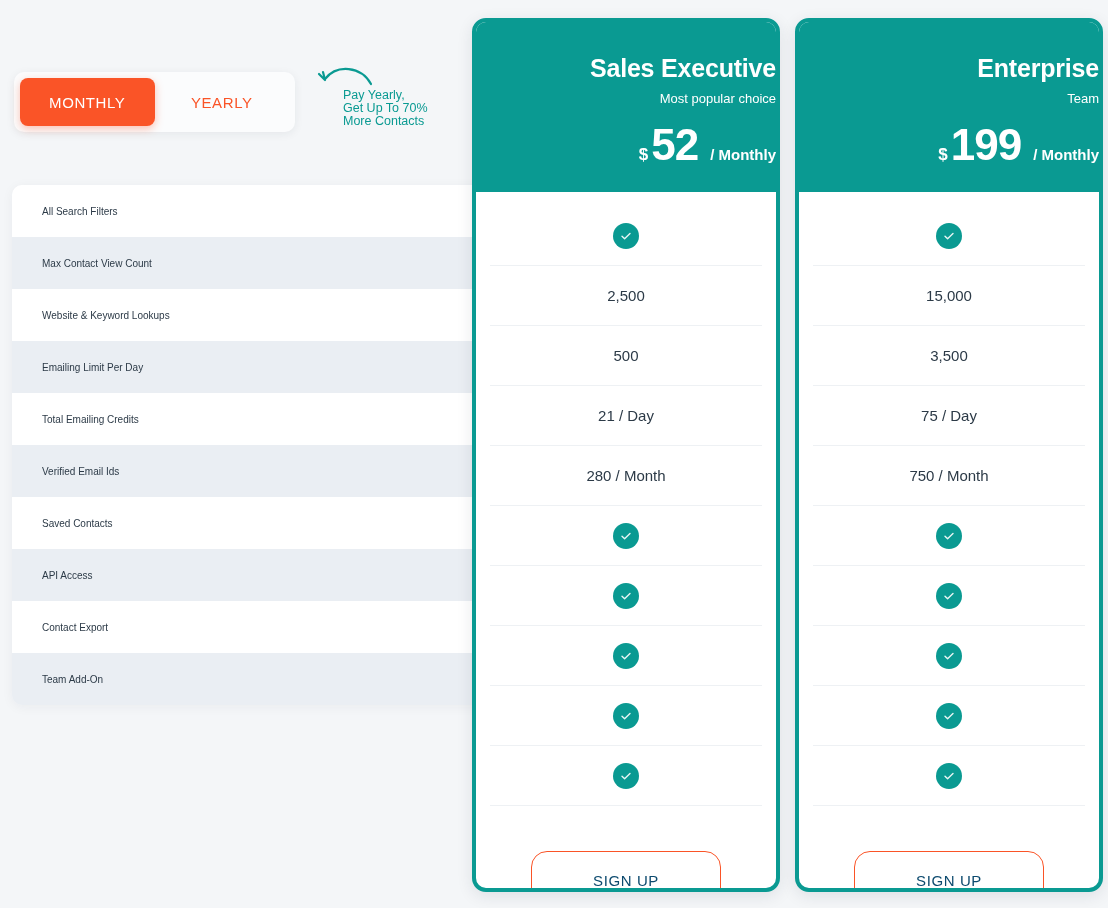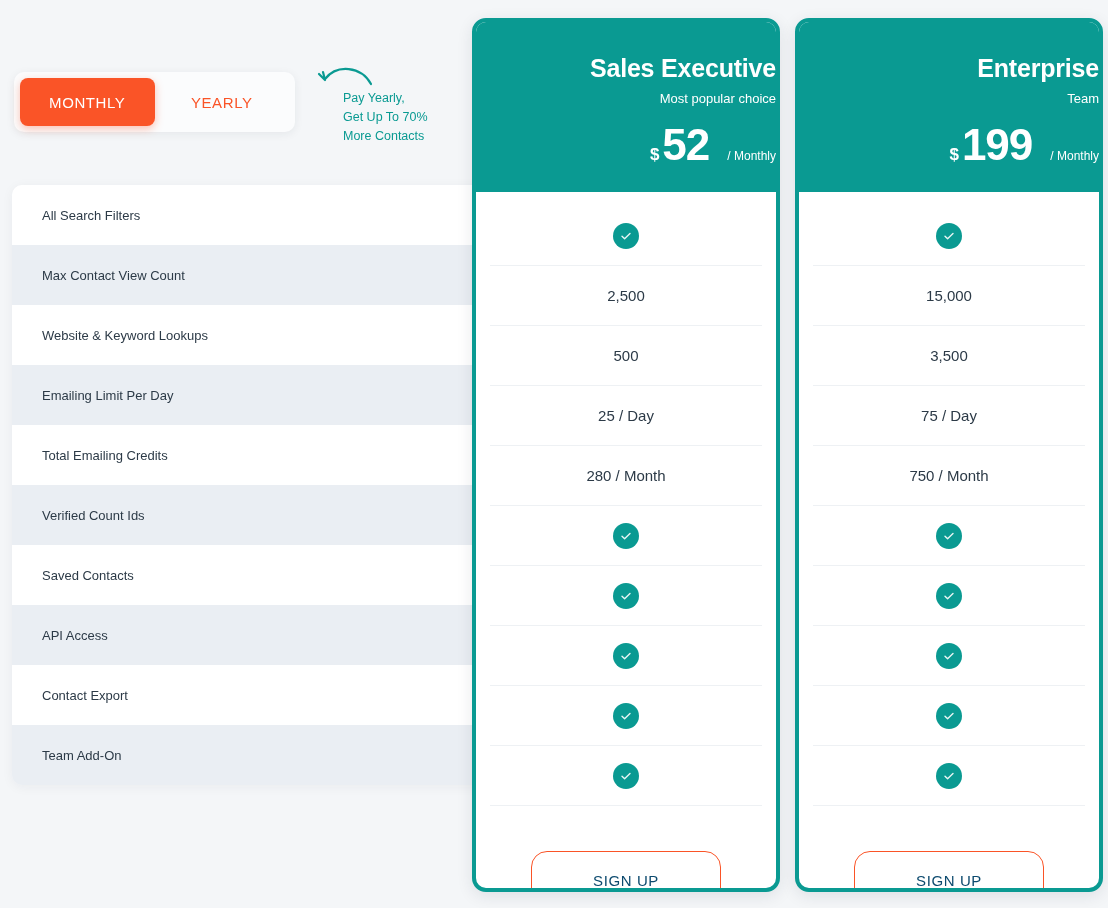--- a/index.html
+++ b/index.html
@@ -84,42 +84,42 @@
     position: absolute;
     left: 0;
     top: 0;
   }
 
   .promo-text {
     position: absolute;
     left: 28px;
     top: 27px;
     font-size: 12.5px;
-    line-height: 19px;
+    line-height: 13px;
     color: #0a9a92;
     white-space: pre-line;
   }
 
   
   .feature-table {
     position: absolute;
     left: 12px;
     top: 185px;
     width: 676px;
     border-radius: 10px;
     overflow: hidden;
     box-shadow: 0 2px 12px rgba(30, 40, 60, 0.05);
   }
 
   .feature-row {
-    height: 60px;
+    height: 52px;
     display: flex;
     align-items: center;
     padding-left: 30px;
-    font-size: 13px;
+    font-size: 10px;
     color: #2c3a47;
     background: #ffffff;
   }
 
   .feature-row.alt {
     background: #eaeef3;
   }
 
   
   .card {
@@ -176,23 +176,23 @@
   }
 
   .price-amt {
     font-size: 44px;
     font-weight: bold;
     letter-spacing: -1px;
     line-height: 44px;
   }
 
   .price-per {
-    font-size: 12px;
-    font-weight: normal;
-    margin-left: 18px;
+    font-size: 15px;
+    font-weight: bold;
+    margin-left: 12px;
   }
 
   .card-body {
     padding: 14px;
     text-align: right;
   }
 
   .val-row {
     height: 60px;
     display: flex;
@@ -262,21 +262,21 @@
 Get Up To 70%
 More Contacts</div>
     </div>
 
     <div class="feature-table">
       <div class="feature-row">All Search Filters</div>
       <div class="feature-row alt">Max Contact View Count</div>
       <div class="feature-row">Website &amp; Keyword Lookups</div>
       <div class="feature-row alt">Emailing Limit Per Day</div>
       <div class="feature-row">Total Emailing Credits</div>
-      <div class="feature-row alt">Verified Count Ids</div>
+      <div class="feature-row alt">Verified Email Ids</div>
       <div class="feature-row">Saved Contacts</div>
       <div class="feature-row alt">API Access</div>
       <div class="feature-row">Contact Export</div>
       <div class="feature-row alt">Team Add-On</div>
     </div>
   </div>
 
   <div class="card card-1">
     <div class="card-head">
       <div class="plan-name">Sales Executive</div>
@@ -290,21 +290,21 @@
     <div class="card-body">
       <div class="val-row">
           <span class="check">
             <svg width="14" height="14" viewBox="0 0 14 14">
               <path d="M3 7.2 L5.6 9.8 L11 4.4" stroke="#e6f5f4" stroke-width="1.4" fill="none" stroke-linecap="round" stroke-linejoin="round"></path>
             </svg>
           </span>
         </div>
       <div class="val-row">2,500</div>
       <div class="val-row">500</div>
-      <div class="val-row">25 / Day</div>
+      <div class="val-row">21 / Day</div>
       <div class="val-row">280 / Month</div>
       <div class="val-row">
           <span class="check">
             <svg width="14" height="14" viewBox="0 0 14 14">
               <path d="M3 7.2 L5.6 9.8 L11 4.4" stroke="#e6f5f4" stroke-width="1.4" fill="none" stroke-linecap="round" stroke-linejoin="round"></path>
             </svg>
           </span>
         </div>
       <div class="val-row">
           <span class="check">

